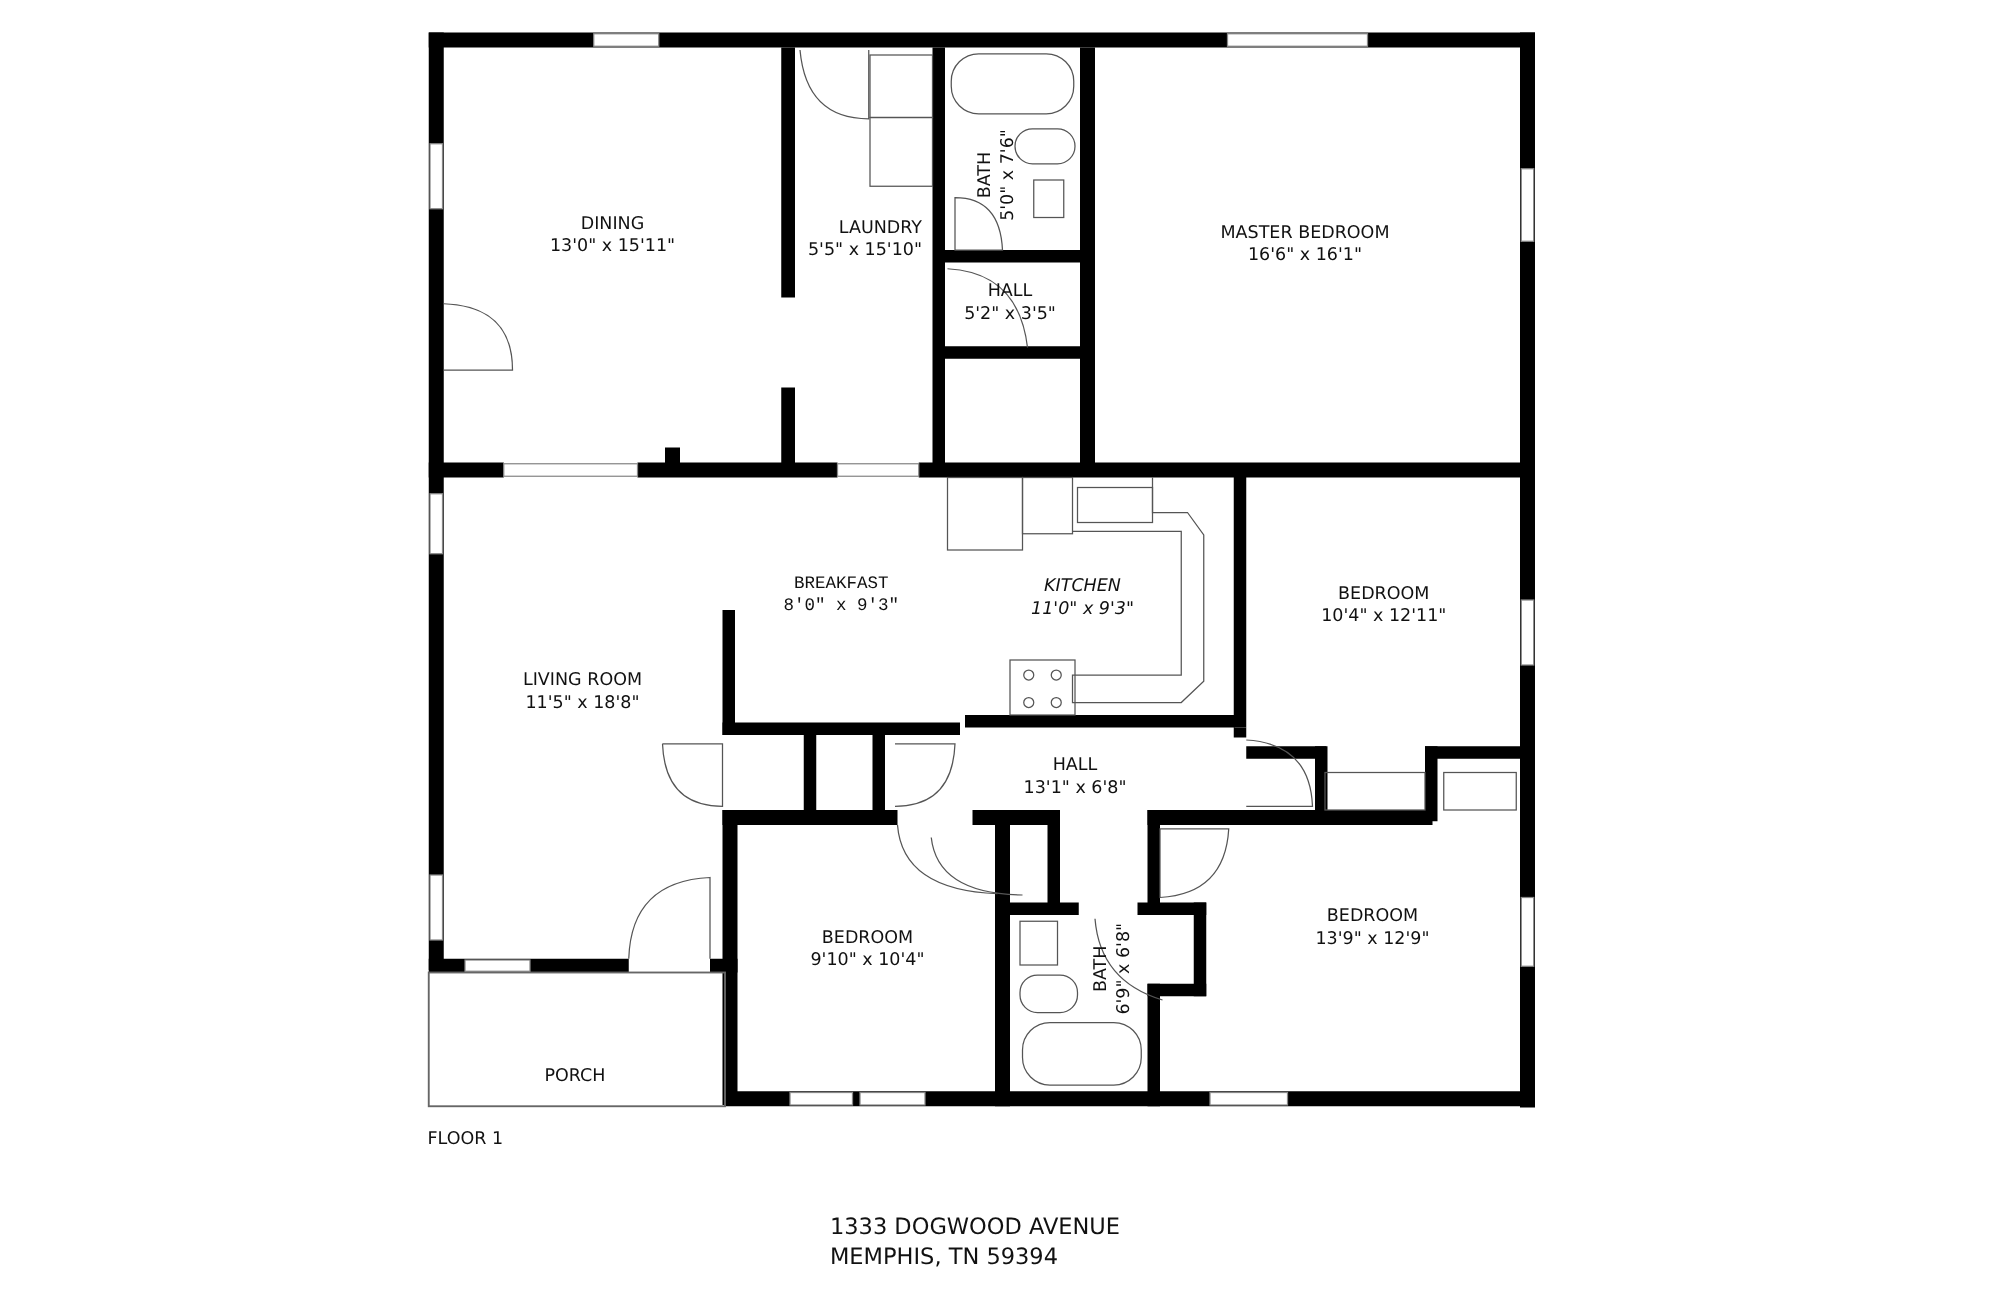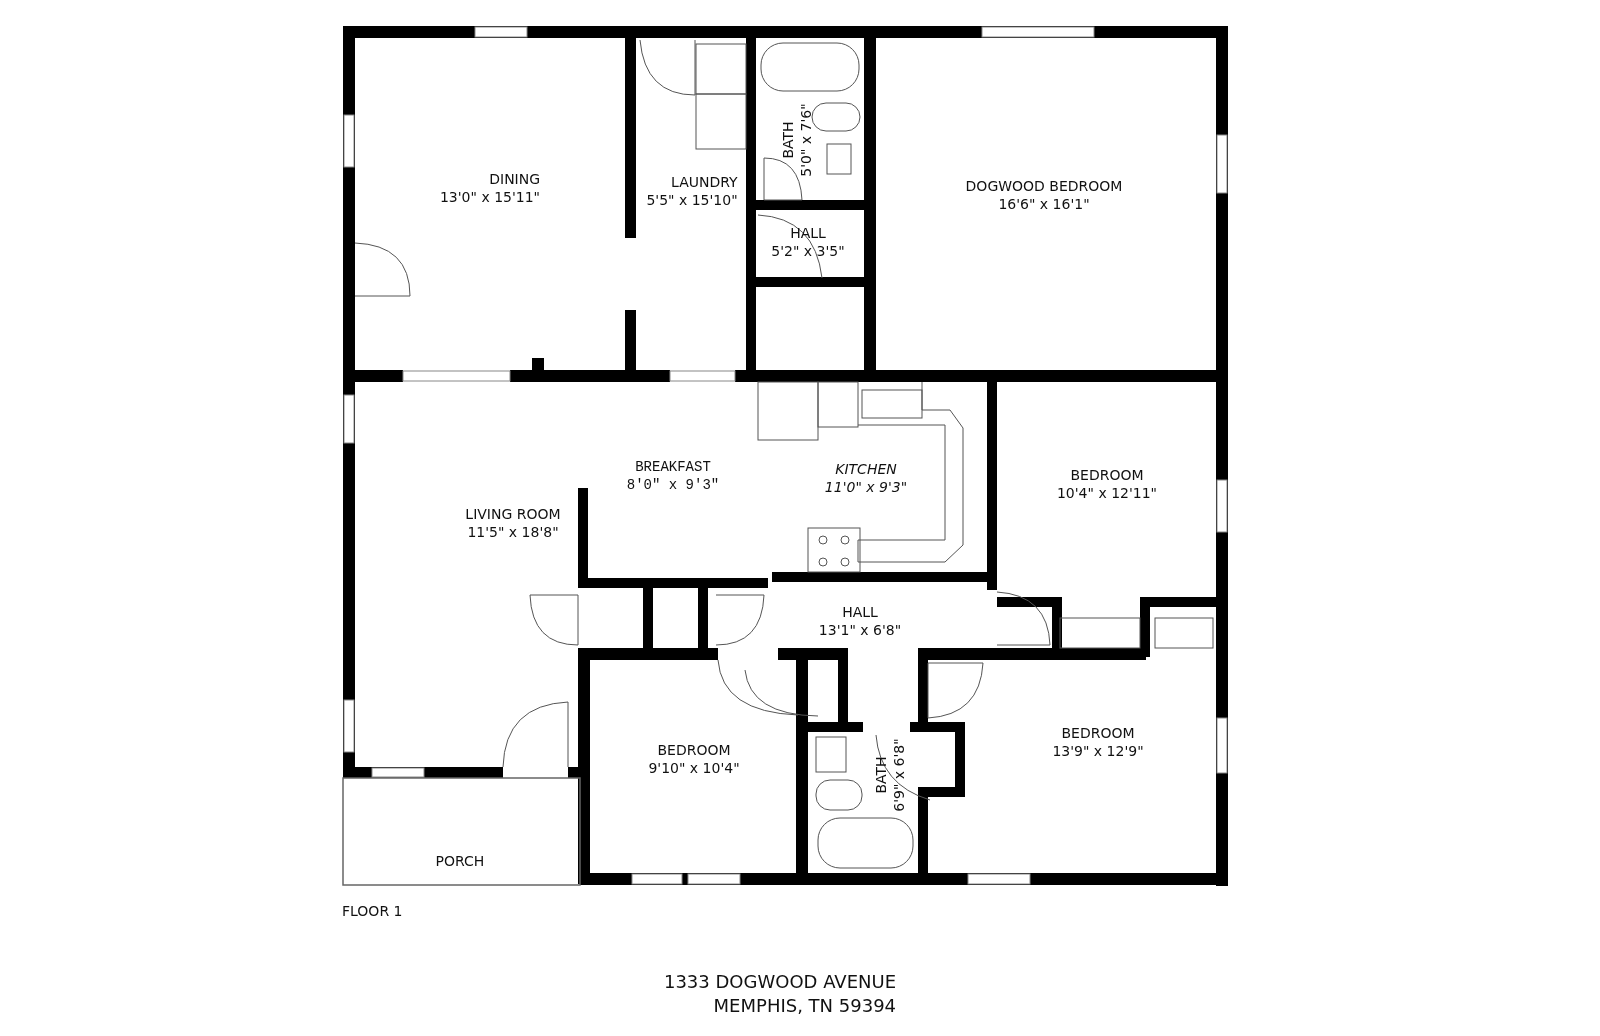--- a/index.html
+++ b/index.html
@@ -3,21 +3,21 @@
 <meta charset="utf-8">
 <style>
   html,body{margin:0;padding:0;background:#fff;}
   body{width:1600px;height:1036px;position:relative;overflow:hidden;font-family:"DejaVu Sans","Liberation Sans",sans-serif;color:#111;}
   #plan{position:absolute;left:0;top:0;}
   .lbl{position:absolute;text-align:center;font-size:14px;line-height:18px;color:#111;white-space:nowrap;transform:translateX(-50%);}
   .lbl .n{display:block;}
   .lbl .d{display:block;}
   .rot{transform:translate(-50%,-50%) rotate(-90deg);}
   .floor{position:absolute;left:342px;top:903px;font-size:14px;}
-  .addr{position:absolute;left:780px;top:970px;transform:translateX(-50%);text-align:right;font-size:18px;line-height:24px;}
+  .addr{position:absolute;left:780px;top:970px;transform:translateX(-50%);text-align:left;font-size:18px;line-height:24px;}
 </style>
 </head>
 <body>
 
 <svg id="plan" width="1600" height="1036" viewBox="0 0 1600 1036" xmlns="http://www.w3.org/2000/svg">
   <g fill="#000">
 
     <rect x="343" y="26" width="885" height="12"></rect>
     <rect x="343" y="26" width="12" height="750"></rect>
     <rect x="1216" y="26" width="12" height="860"></rect>
@@ -120,53 +120,53 @@
     <circle cx="823" cy="562" r="4"></circle>
       <circle cx="845" cy="562" r="4"></circle>
     <rect x="816" y="737" width="30" height="35"></rect>
     <rect x="816" y="780" width="46" height="30" rx="14"></rect>
     <rect x="818" y="818" width="95" height="50" rx="22"></rect>
     <rect x="1060" y="618" width="80" height="30"></rect>
     <rect x="1155" y="618" width="58" height="30"></rect>
   </g>
 </svg>
 
-<div class="lbl" style="left:490px;top:170px;text-align:right;">
+<div class="lbl" style="left:490px;top:170px;">
   <span class="n">DINING</span>
   <span class="d">13'0" x 15'11"</span>
 </div>
 <div class="lbl" style="left:692px;top:173px;text-align:right;">
   <span class="n">LAUNDRY</span>
   <span class="d">5'5" x 15'10"</span>
 </div>
 <div class="lbl rot" style="left:797px;top:140px;">
   <span class="n">BATH</span>
   <span class="d">5'0" x 7'6"</span>
 </div>
 <div class="lbl" style="left:808px;top:224px;">
   <span class="n">HALL</span>
   <span class="d">5'2" x 3'5"</span>
 </div>
 <div class="lbl" style="left:1044px;top:177px;">
-  <span class="n">DOGWOOD BEDROOM</span>
+  <span class="n">MASTER BEDROOM</span>
   <span class="d">16'6" x 16'1"</span>
 </div>
 <div class="lbl" style="left:673px;top:458px;font-family:Liberation Mono, monospace;">
   <span class="n">BREAKFAST</span>
   <span class="d">8'0" x 9'3"</span>
 </div>
 <div class="lbl" style="left:866px;top:460px;font-style:italic;">
   <span class="n">KITCHEN</span>
   <span class="d">11'0" x 9'3"</span>
 </div>
 <div class="lbl" style="left:1107px;top:466px;">
   <span class="n">BEDROOM</span>
   <span class="d">10'4" x 12'11"</span>
 </div>
-<div class="lbl" style="left:466px;top:505px;margin-left:47px;">
+<div class="lbl" style="left:466px;top:535px;">
   <span class="n">LIVING ROOM</span>
   <span class="d">11'5" x 18'8"</span>
 </div>
 <div class="lbl" style="left:860px;top:603px;">
   <span class="n">HALL</span>
   <span class="d">13'1" x 6'8"</span>
 </div>
 <div class="lbl" style="left:694px;top:741px;">
   <span class="n">BEDROOM</span>
   <span class="d">9'10" x 10'4"</span>

